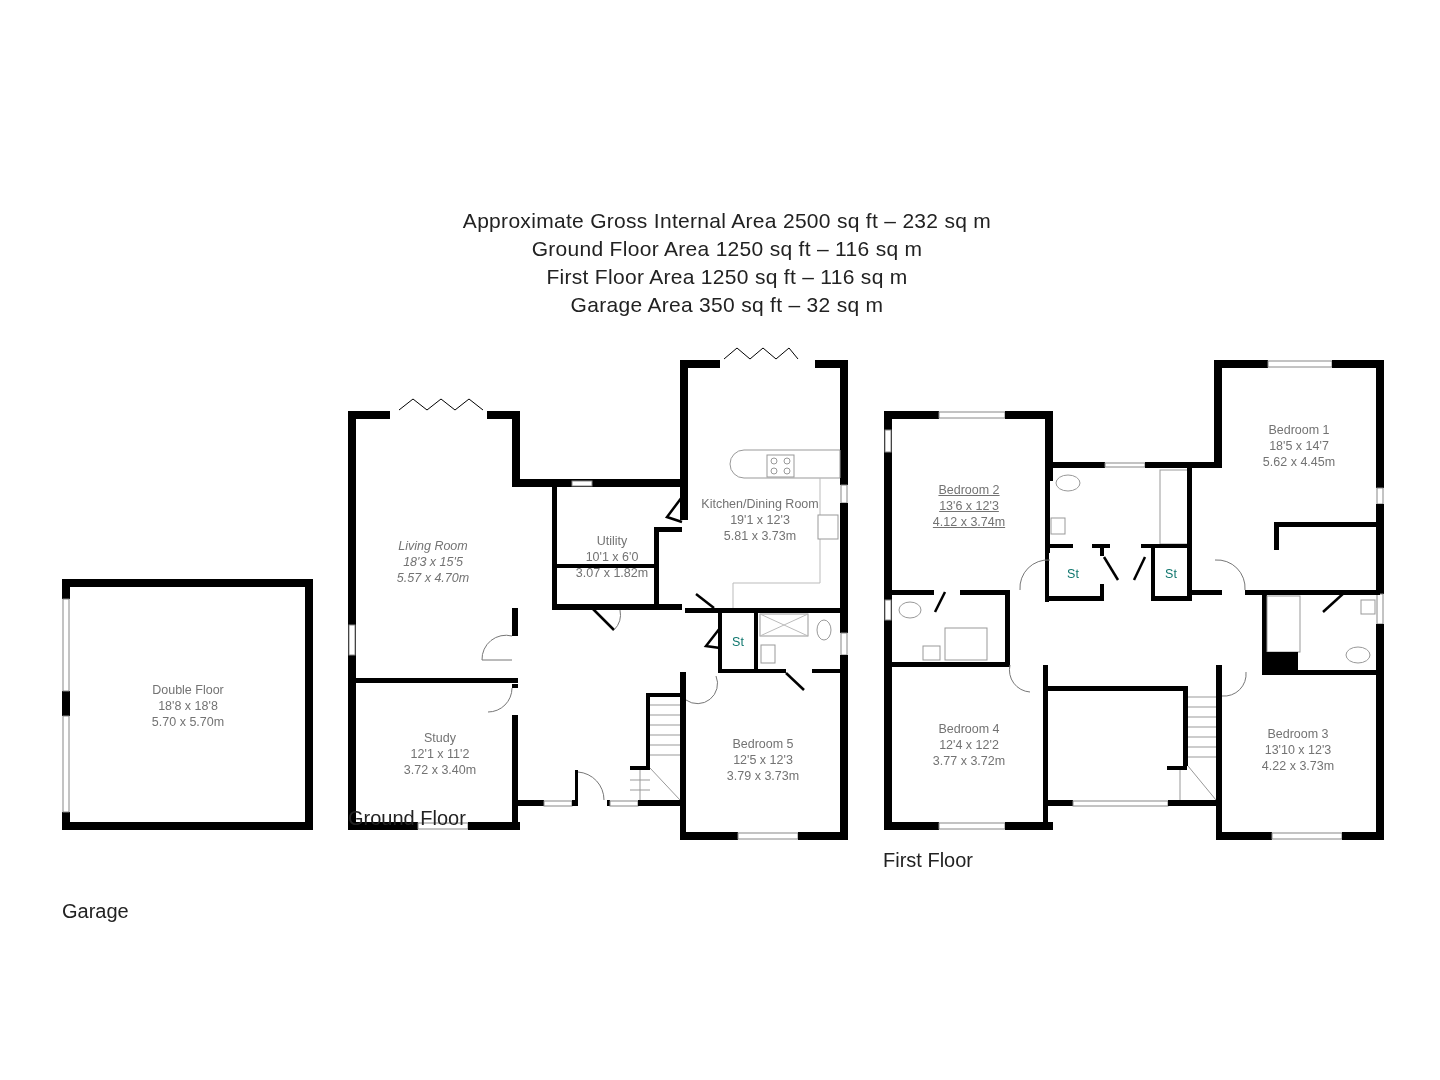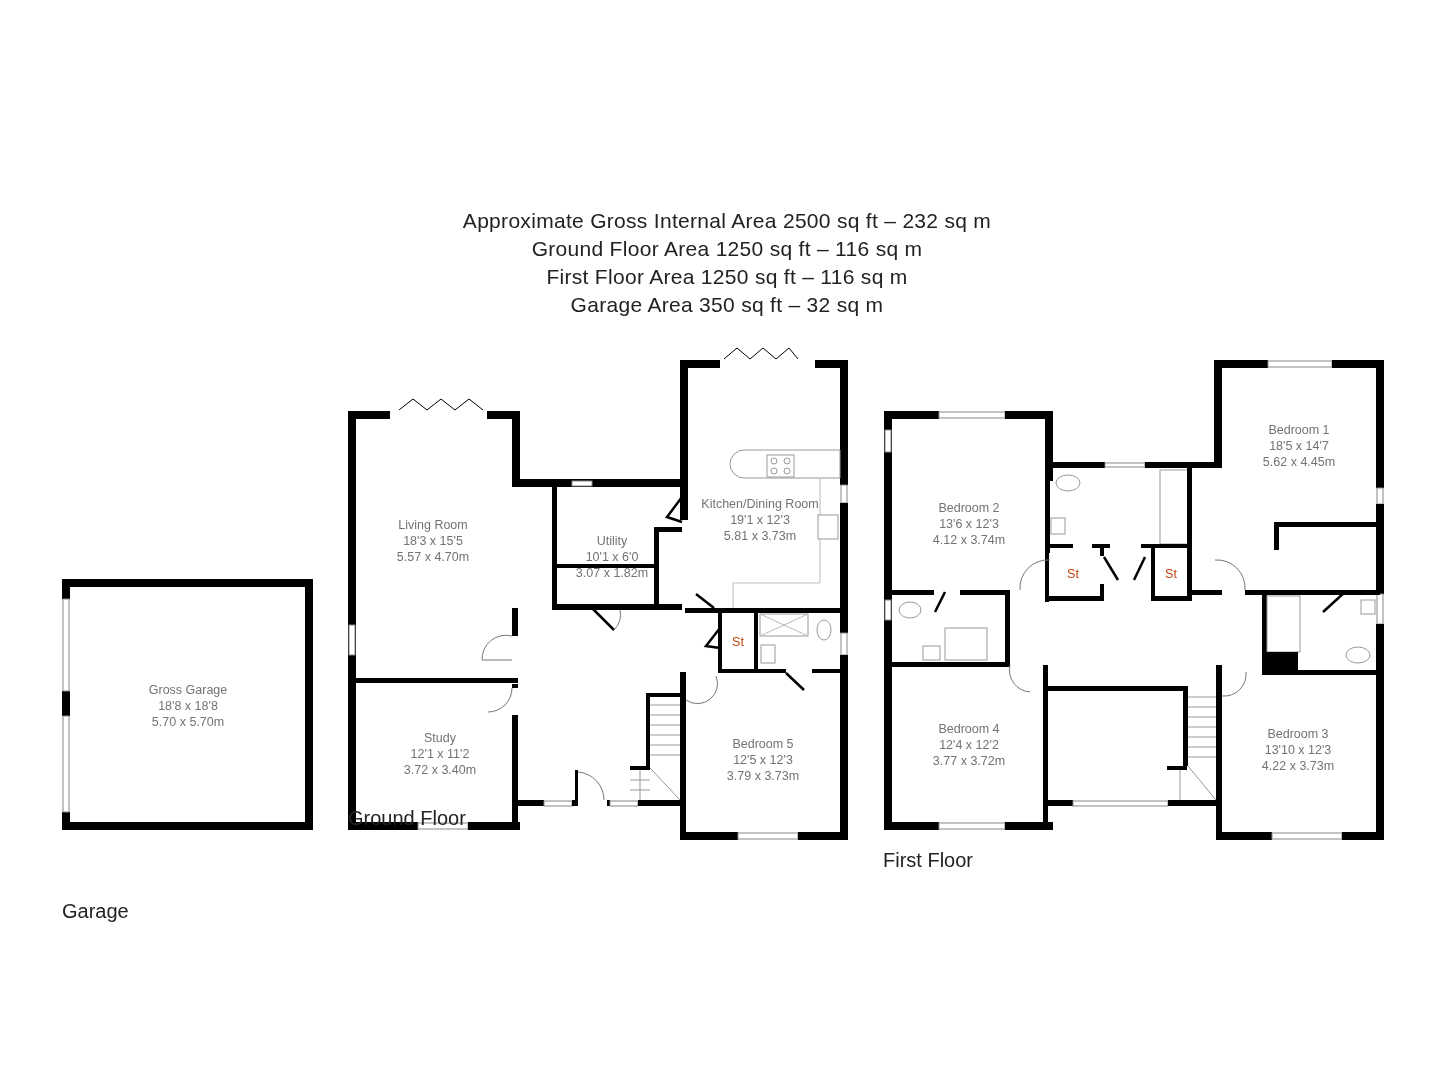--- a/index.html
+++ b/index.html
@@ -8,21 +8,21 @@
     .header div { white-space: nowrap; }
     svg.plan { position: absolute; left: 0; top: 0; }
     .wall { fill: #000; }
     .thin { fill: none; stroke: #000; stroke-width: 1; }
     .door { fill: none; stroke: #000; stroke-width: 2.5; }
     .arc { fill: none; stroke: #777; stroke-width: 1; }
     .fixture { fill: #fff; stroke: #999; stroke-width: 1; }
     .win { fill: #fff; stroke: #888; stroke-width: 1; }
     .room-label { position: absolute; text-align: center; font-size: 12.5px; line-height: 16px; color: #737373; white-space: nowrap; transform: translateX(-50%); }
     .floor-label { position: absolute; font-size: 20px; color: #222; white-space: nowrap; }
-    .st { position: absolute; font-size: 12.5px; color: #c2410c; transform: translate(-50%, -50%); }
+    .st { position: absolute; font-size: 12.5px; color: #0f766e; transform: translate(-50%, -50%); }
   </style>
 </head>
 <body>
 
 <div class="header">
   <div>Approximate Gross Internal Area 2500 sq ft – 232 sq m</div>
   <div>Ground Floor Area 1250 sq ft – 116 sq m</div>
   <div>First Floor Area 1250 sq ft – 116 sq m</div>
   <div>Garage Area 350 sq ft – 32 sq m</div>
 </div>
@@ -233,25 +233,25 @@
 
     <rect class="wall" x="1216" y="665" width="6" height="175"></rect>
     <rect class="wall" x="1216" y="832" width="56" height="8"></rect>
     <rect class="win" x="1272" y="833" width="70" height="6"></rect>
     <rect class="wall" x="1342" y="832" width="42" height="8"></rect>
     <path class="arc" d="M1222,696 A22,22 0 0 0 1246,672"></path>
   </g>
 </svg>
 
 <div class="room-label" style="left:188px; top:682px;">
-  <div>Gross Garage</div>
+  <div>Double Floor</div>
   <div>18'8 x 18'8</div>
   <div>5.70 x 5.70m</div>
 </div>
-<div class="room-label" style="left:433px; top:517px;">
+<div class="room-label" style="left:433px; top:538px;font-style:italic;">
   <div>Living Room</div>
   <div>18'3 x 15'5</div>
   <div>5.57 x 4.70m</div>
 </div>
 <div class="room-label" style="left:612px; top:533px;">
   <div>Utility</div>
   <div>10'1 x 6'0</div>
   <div>3.07 x 1.82m</div>
 </div>
 <div class="room-label" style="left:760px; top:496px;">
@@ -262,21 +262,21 @@
 <div class="room-label" style="left:433px; top:730px;margin-left:7px;">
   <div>Study</div>
   <div>12'1 x 11'2</div>
   <div>3.72 x 3.40m</div>
 </div>
 <div class="room-label" style="left:763px; top:736px;">
   <div>Bedroom 5</div>
   <div>12'5 x 12'3</div>
   <div>3.79 x 3.73m</div>
 </div>
-<div class="room-label" style="left:969px; top:500px;">
+<div class="room-label" style="left:969px; top:482px;text-decoration:underline;">
   <div>Bedroom 2</div>
   <div>13'6 x 12'3</div>
   <div>4.12 x 3.74m</div>
 </div>
 <div class="room-label" style="left:1299px; top:422px;">
   <div>Bedroom 1</div>
   <div>18'5 x 14'7</div>
   <div>5.62 x 4.45m</div>
 </div>
 <div class="room-label" style="left:969px; top:721px;">

